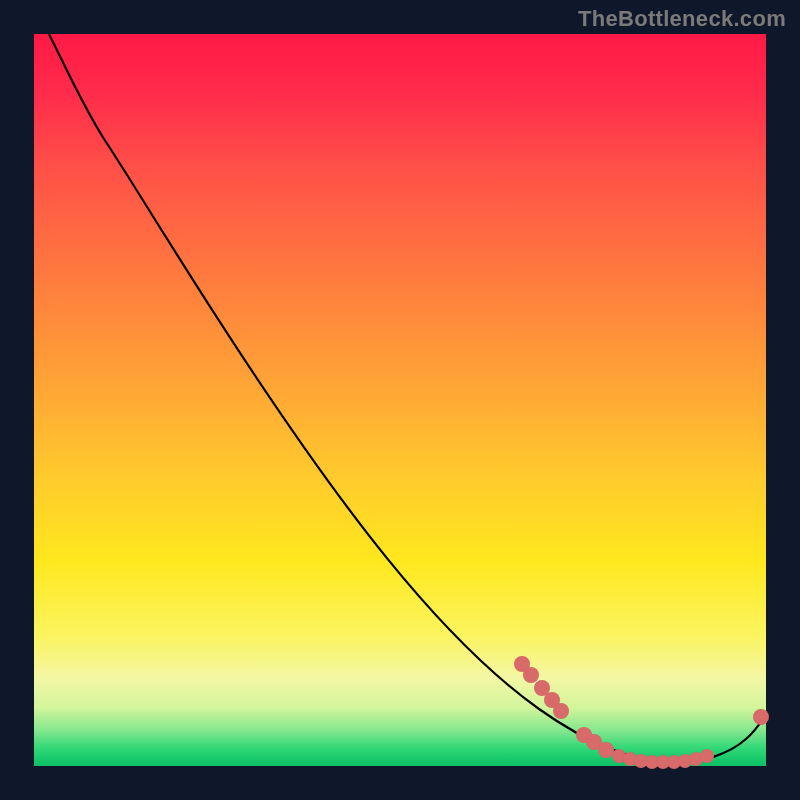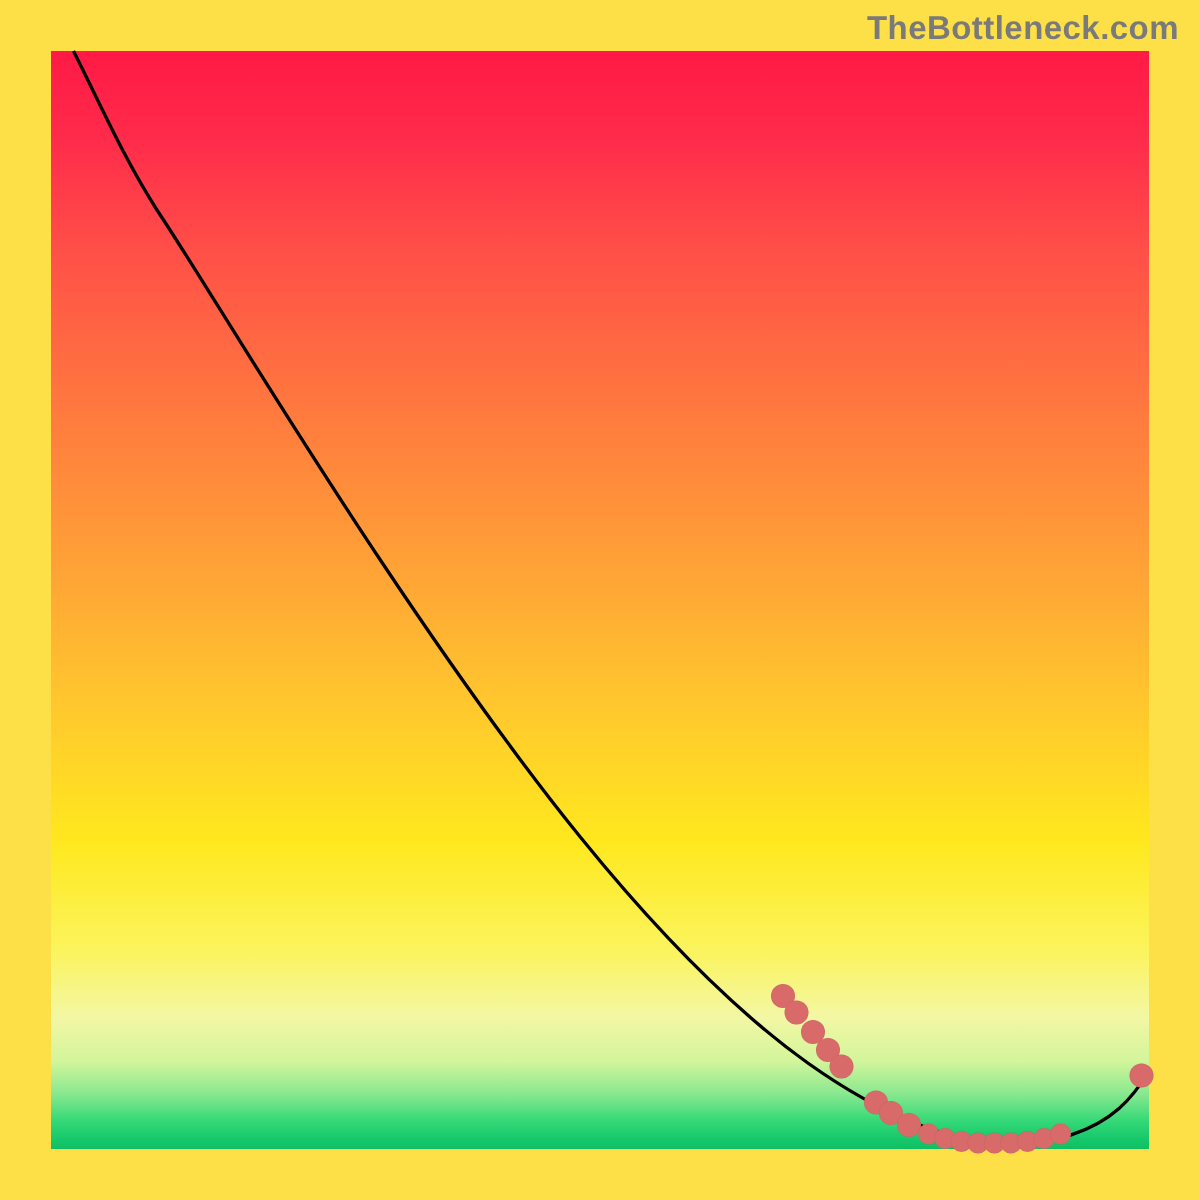--- a/index.html
+++ b/index.html
@@ -1,21 +1,21 @@
 <!DOCTYPE html>
 <html><head>
 <meta charset="utf-8">
 <style>
   * { margin: 0; padding: 0; box-sizing: border-box; }
   html, body { width: 800px; height: 800px; overflow: hidden; background: #000; }
   .wrap {
     position: relative;
     width: 800px;
     height: 800px;
-    background: #fde047;
+    background: #0f172a;
   }
   .watermark {
     position: absolute;
     top: 6px;
     right: 14px;
     font-family: Arial, Helvetica, sans-serif;
     font-size: 22px;
     font-weight: 600;
     color: #7a7a7a;
     letter-spacing: 0.3px;

